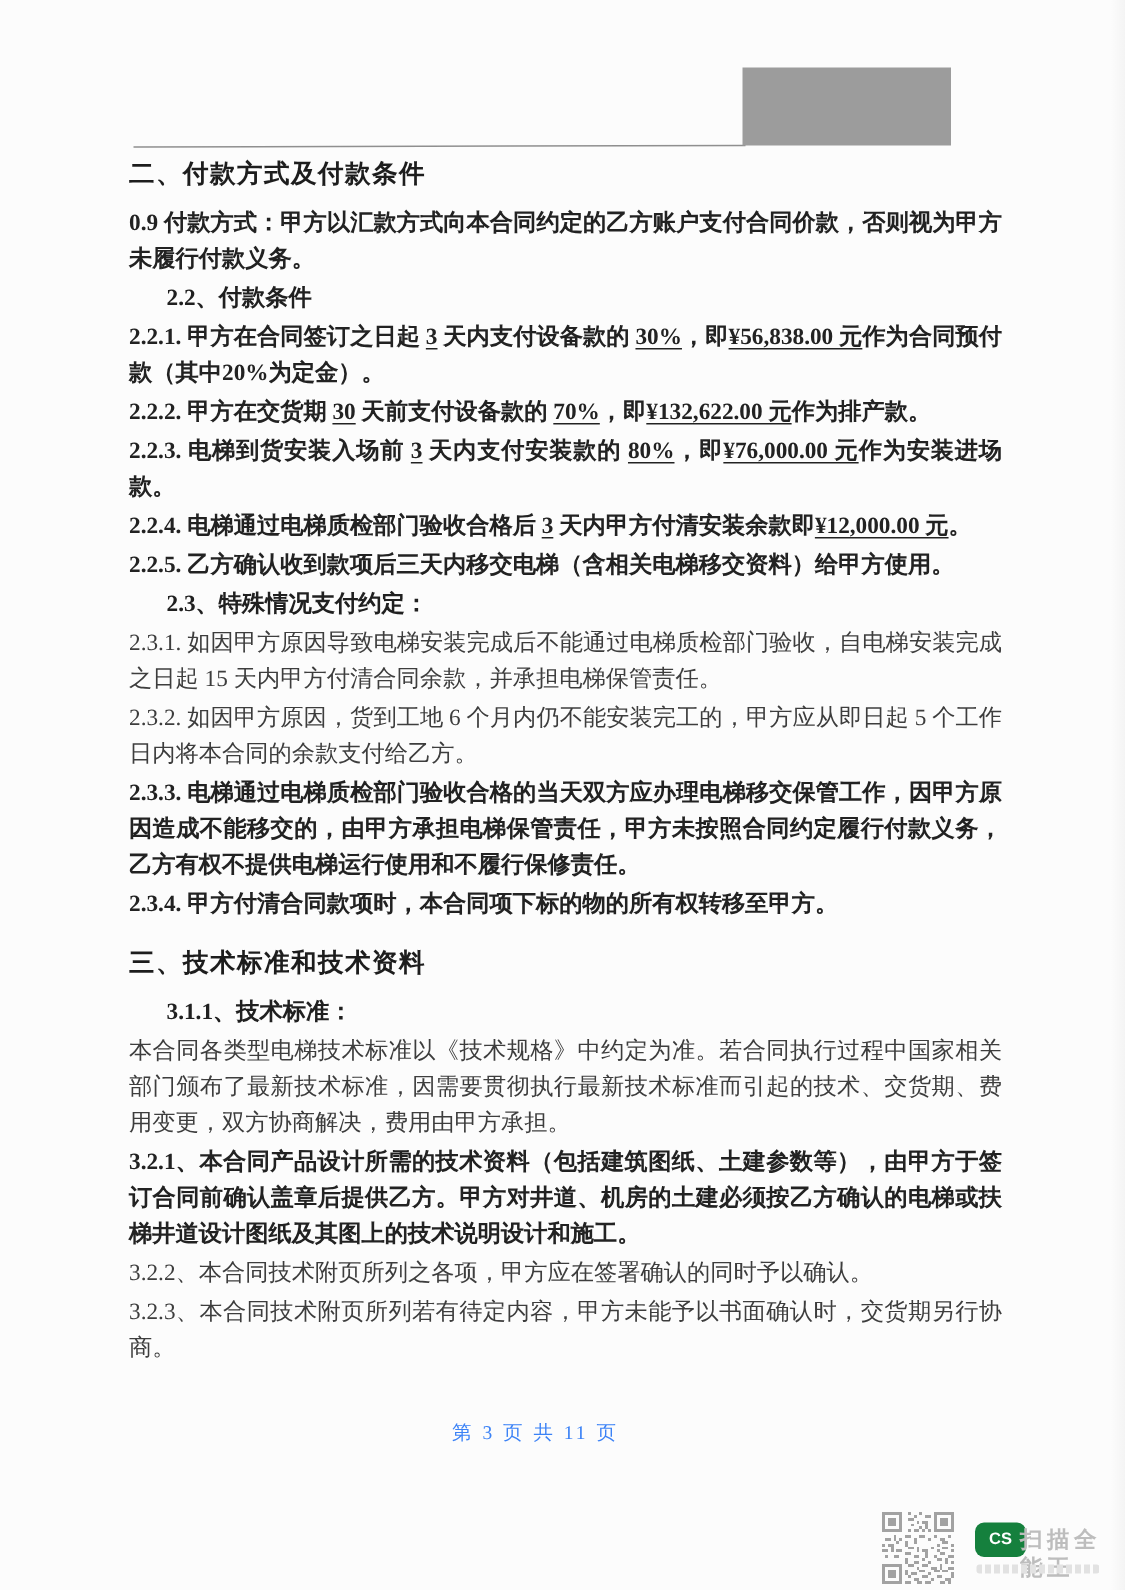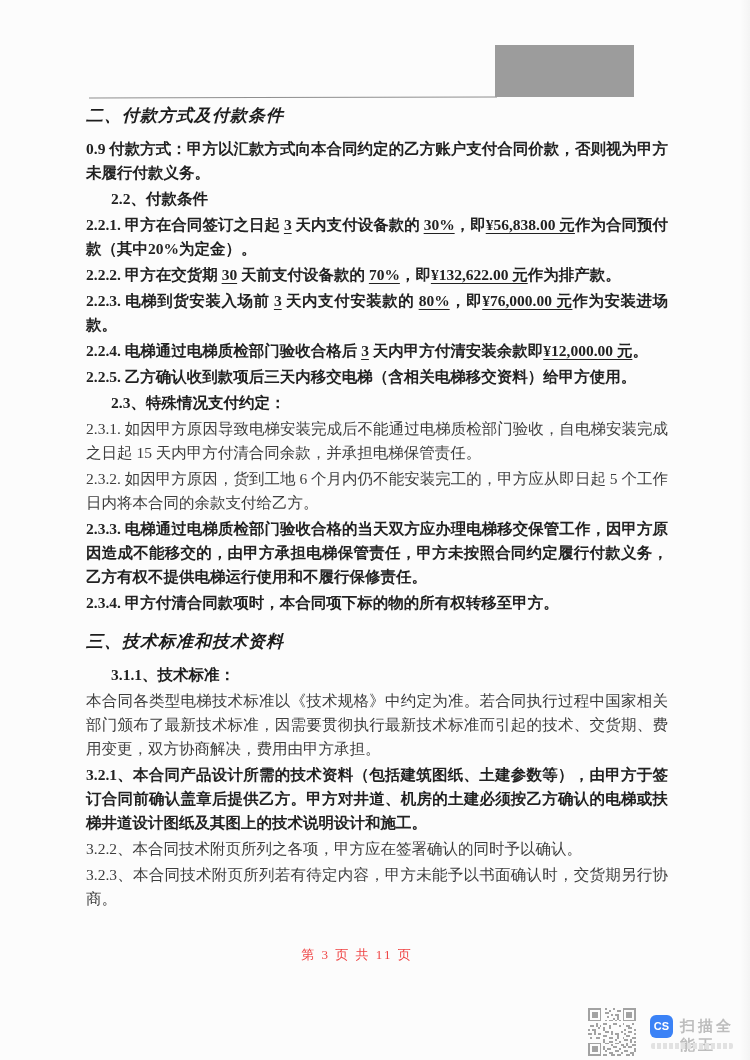--- a/index.html
+++ b/index.html
@@ -25,40 +25,40 @@
     position:absolute;left:89px;top:97px;width:408px;height:1px;
     background:#8f8f8f;transform:rotate(-0.15deg);
   }
   .doc-body{
     position:absolute;left:86px;top:102px;width:582px;
     font-size:15.5px;line-height:24px;
     text-align:justify;
   }
   .doc-body p{margin:0 0 2px 0;}
   p.heading{
-    font-size:17px;font-weight:700;font-style:italic;
+    font-size:17px;font-weight:700;
     line-height:28px;letter-spacing:1px;margin:0 0 7px 0;color:#1d1d1d;
     text-align:left;
   }
   p.heading.gap-top{margin-top:13px;}
   p.subheading{font-weight:700;color:#202020;margin-left:25px;}
   p.para{color:#3d3d3d;}
   p.para.bold{font-weight:700;color:#222;}
   span.u{text-decoration:underline;text-underline-offset:3px;text-decoration-thickness:1px;white-space:nowrap;}
   .footer{
     position:absolute;left:0;top:946px;width:714px;
-    text-align:center;font-size:13px;color:#ef4444;letter-spacing:2px;
+    text-align:center;font-size:13px;color:#3b82f6;letter-spacing:2px;
   }
   .watermark{
     position:absolute;left:588px;top:1006px;width:162px;height:54px;
   }
   .wm-qr{position:absolute;left:0;top:2px;}
   .wm-logo{
-    position:absolute;left:62px;top:9px;width:23px;height:23px;
-    background:#3b82f6;border-radius:6px;
+    position:absolute;left:62px;top:9px;width:34px;height:23px;
+    background:#15803d;border-radius:6px;
     color:#fff;font-family:"Liberation Sans",sans-serif;
     font-weight:700;font-size:11px;line-height:23px;text-align:center;
   }
   .wm-brand{
     position:absolute;left:92px;top:11px;
     font-size:15px;color:#bdbdbd;letter-spacing:3px;
     font-family:"Liberation Sans",sans-serif;font-weight:700;
   }
   .wm-slogan{
     position:absolute;left:63px;top:37px;width:82px;height:6px;

